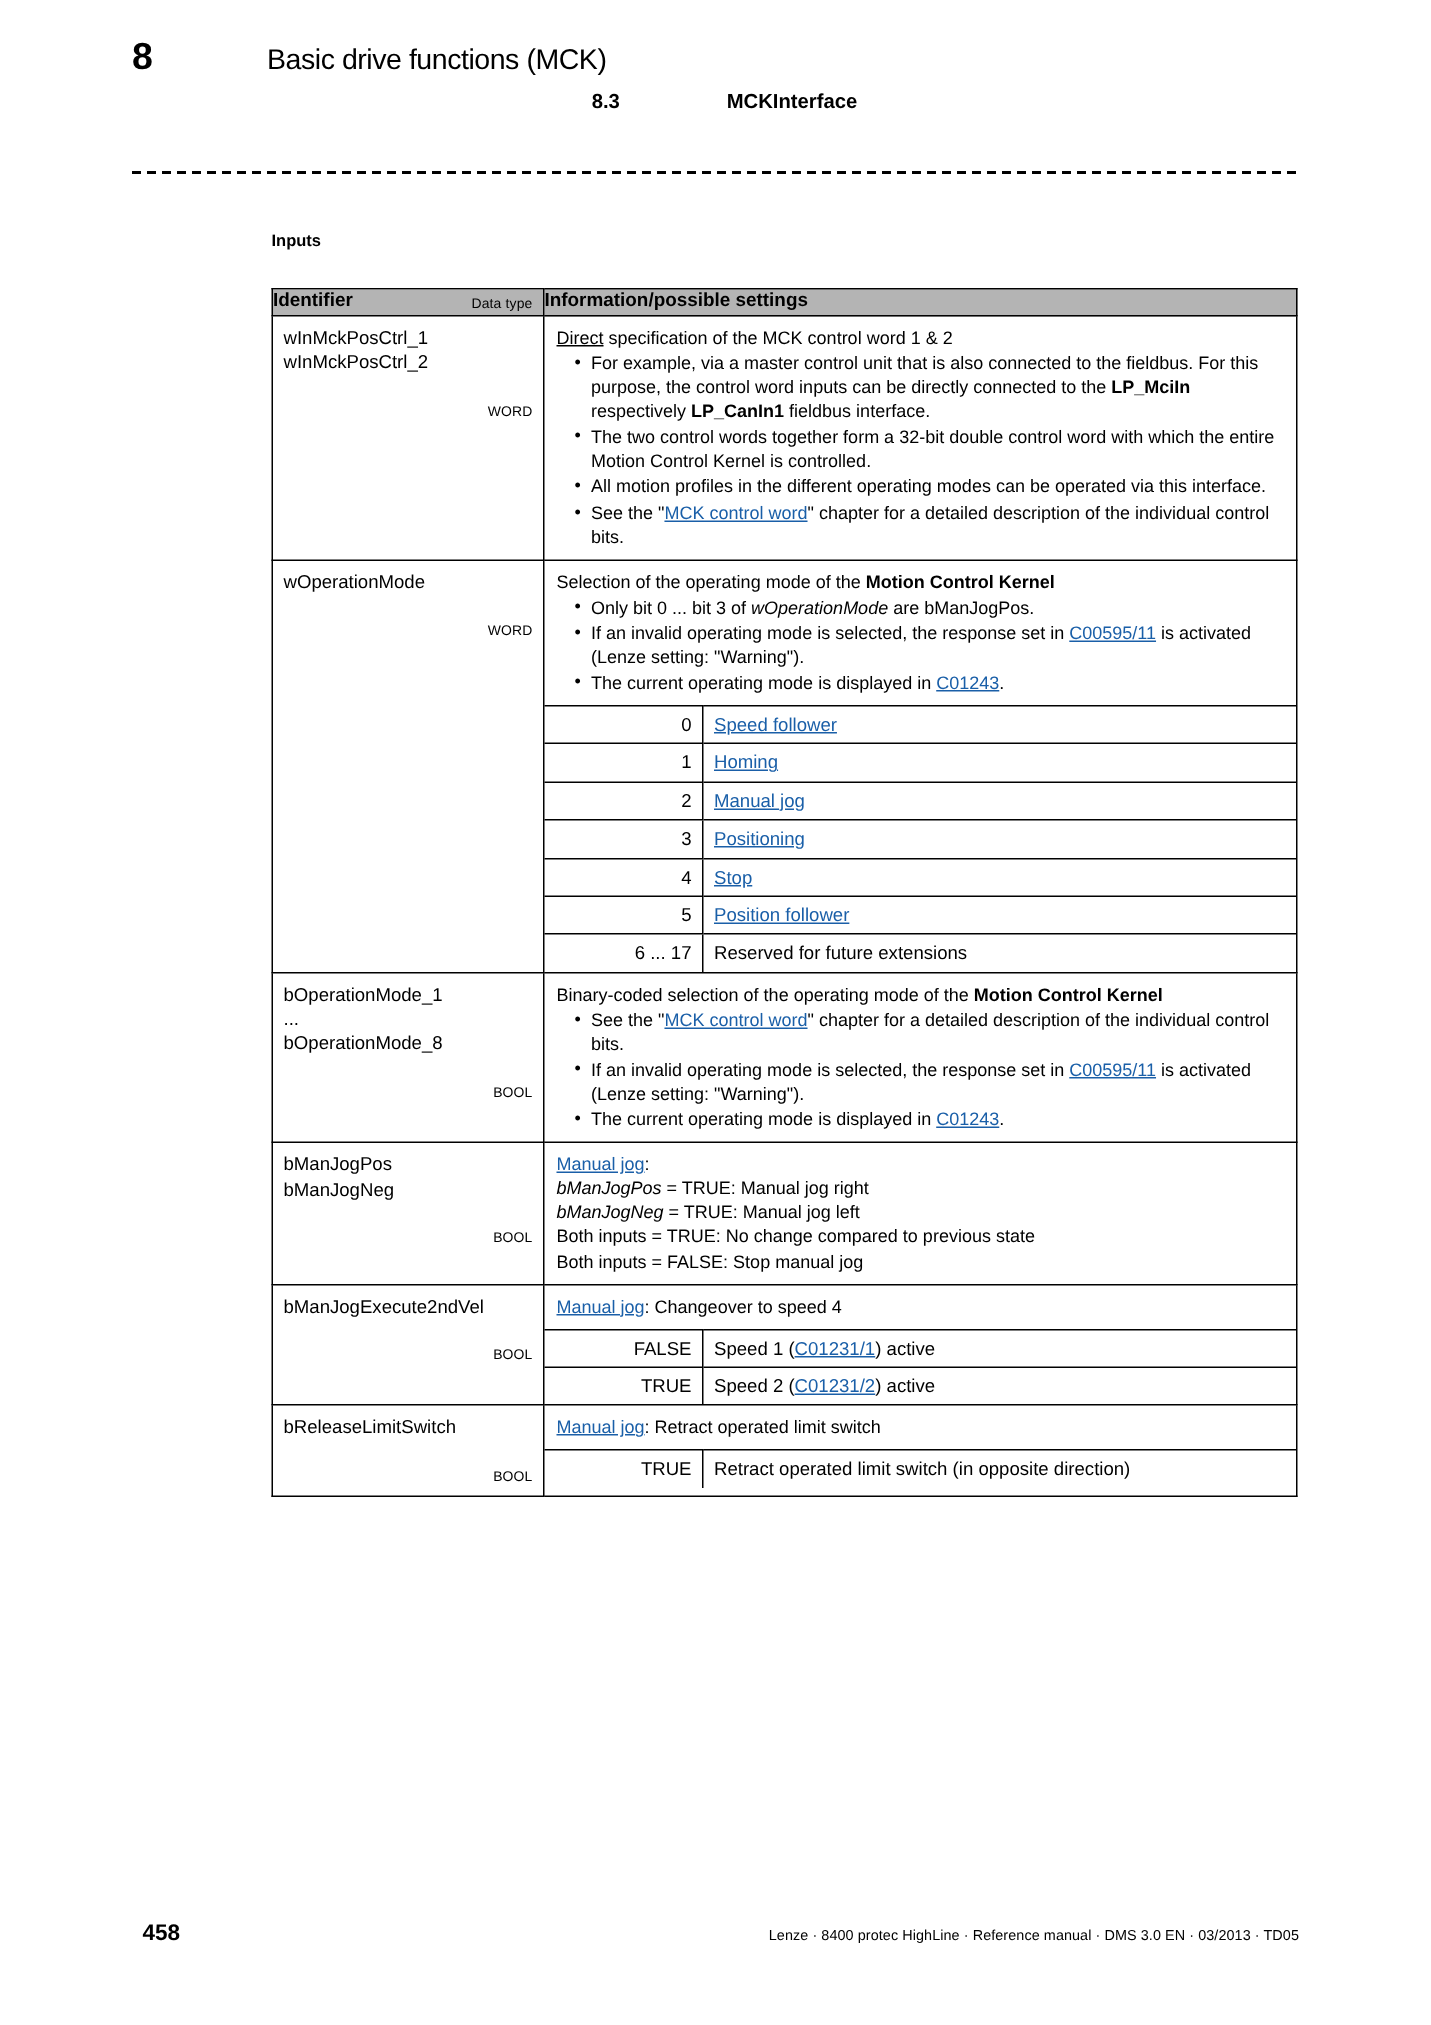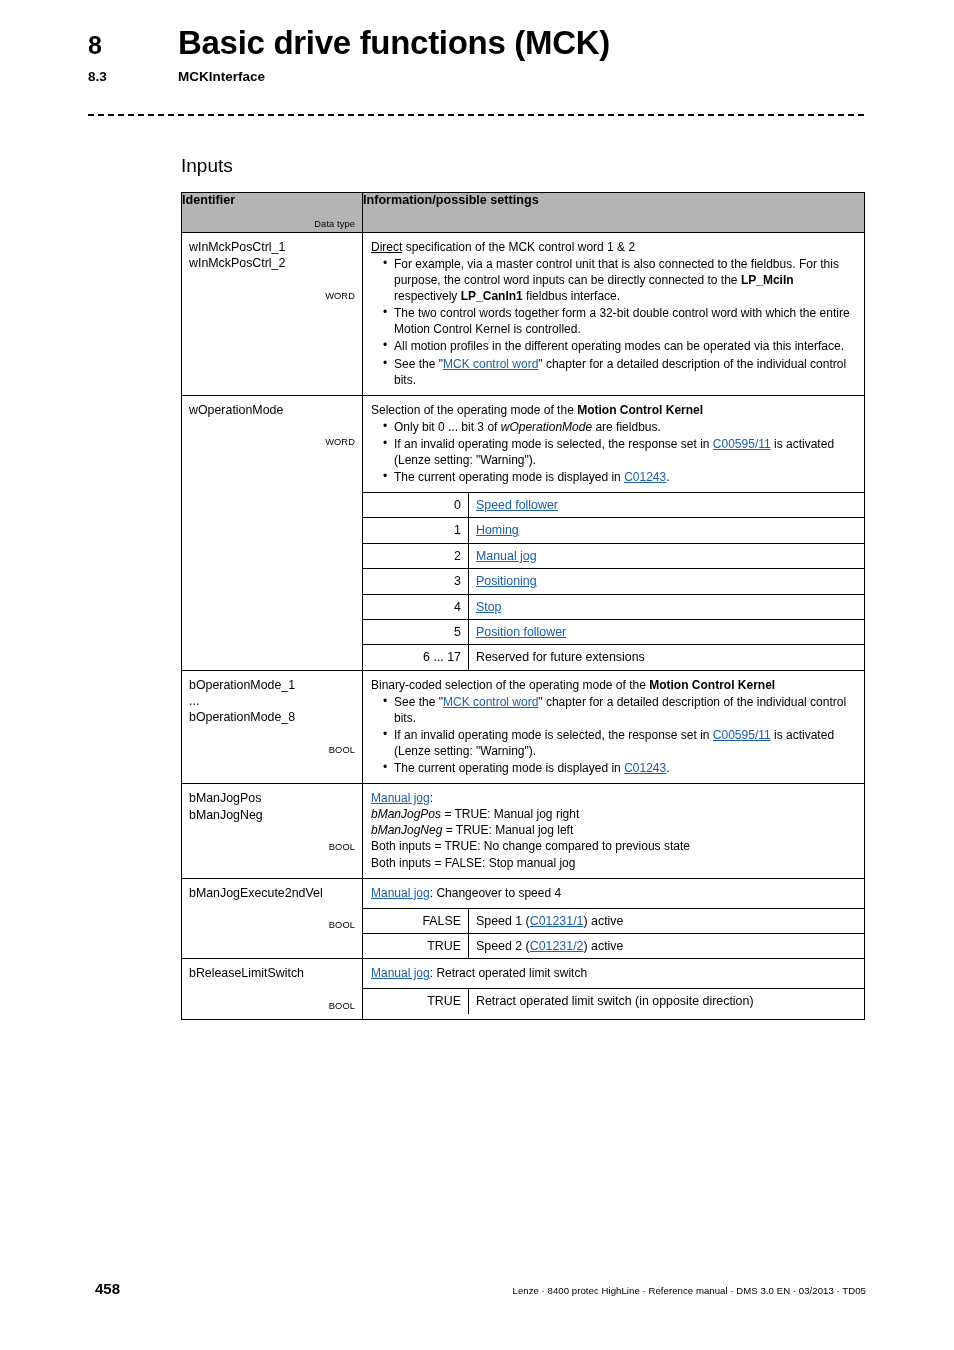--- a/index.html
+++ b/index.html
@@ -32,28 +32,29 @@
     align-items: baseline;
   }
   .chapter-num {
     width: 90px;
     flex: 0 0 90px;
     font-size: 25px;
     font-weight: 700;
     letter-spacing: -0.2px;
   }
   .chapter-title {
-    font-size: 33px;
-    font-weight: 700;
+    font-size: 19px;
+    font-weight: 400;
     letter-spacing: -0.3px;
   }
   .section-row {
     display: flex;
     align-items: baseline;
     margin-top: 7px;
+    justify-content: center;
   }
   .section-num {
     width: 90px;
     flex: 0 0 90px;
     font-size: 13.5px;
     font-weight: 700;
   }
   .section-title {
     font-size: 13.5px;
     font-weight: 700;
@@ -66,22 +67,22 @@
     width: 776px;
     height: 0;
     border-top: 2px dashed #000000;
   }
 
   
   .inputs-label {
     position: absolute;
     left: 181px;
     top: 155px;
-    font-size: 19px;
-    font-weight: 400;
+    font-size: 11px;
+    font-weight: 700;
   }
 
   
   .tbl-wrap {
     position: absolute;
     left: 181px;
     top: 192px;
     width: 683px;
   }
   table.main {
@@ -100,21 +101,21 @@
   col.c-info { width: 502px; }
 
   thead th {
     background: #b4b4b4;
     font-weight: 700;
     font-size: 12.6px;
     text-align: left;
   }
   .th-ident {
     padding: 6px 7px 4px 7px;
-    height: 40px;
+    height: 18px;
     box-sizing: border-box;
     position: relative;
   }
   .th-ident .dtype {
     position: absolute;
     right: 7px;
     bottom: 3px;
     font-size: 9.3px;
     font-weight: 400;
     letter-spacing: 0.1px;
@@ -284,21 +285,21 @@
                 <div class="names">
                   <div>wOperationMode</div>
                 </div>
                 <div class="dt">WORD</div>
               </div>
             </td>
             <td class="infocell">
               <div class="infobody">
                 <div class="lead"><span>Selection of the operating mode of the </span><b>Motion Control Kernel</b></div>
                 <ul>
-                  <li><span>Only bit 0 ... bit 3 of </span><i>wOperationMode</i><span> are fieldbus.</span></li>
+                  <li><span>Only bit 0 ... bit 3 of </span><i>wOperationMode</i><span> are bManJogPos.</span></li>
                   <li><span>If an invalid operating mode is selected, the response set in </span><span class="lnk">C00595/11</span><span> is activated (Lenze setting: "Warning").</span></li>
                   <li><span>The current operating mode is displayed in </span><span class="lnk">C01243</span><span>.</span></li>
                 </ul>
               </div>
               <table class="sub">
                 <tbody>
                   <tr>
                     <td class="key">0</td>
                     <td class="val"><span class="lnk">Speed follower</span></td>
                   </tr>

